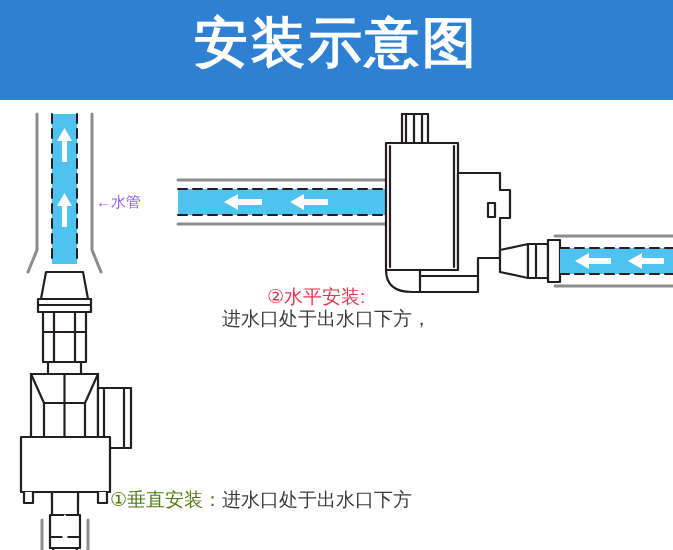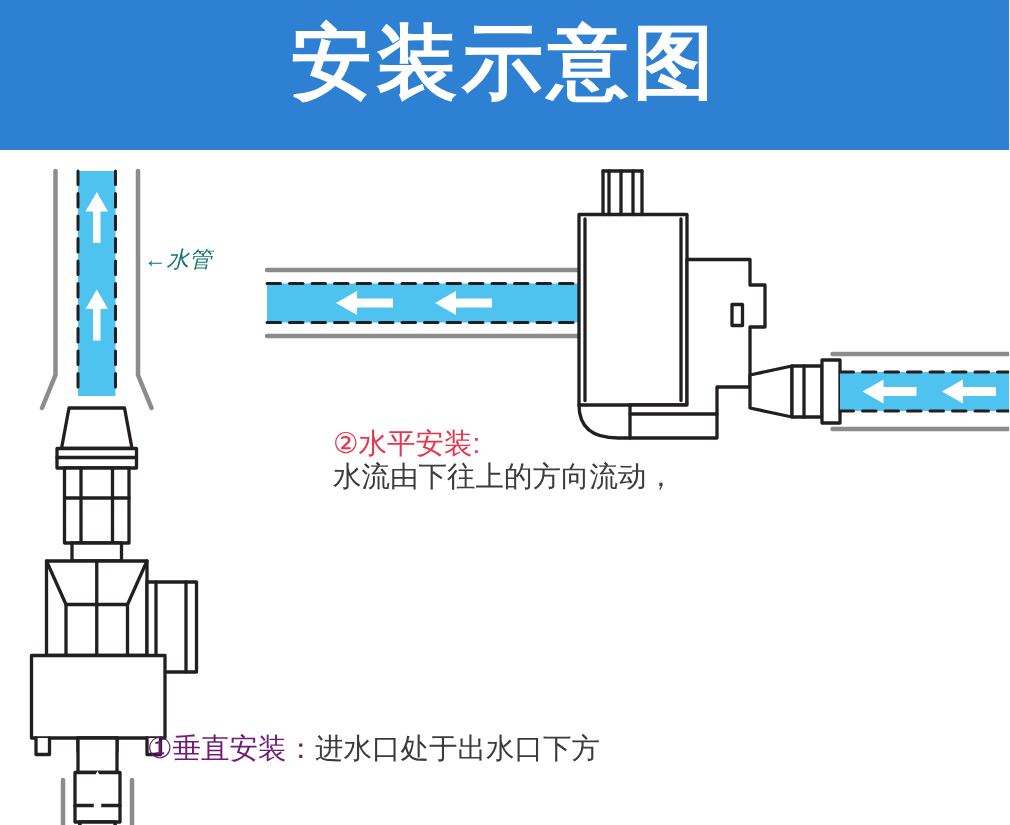--- a/index.html
+++ b/index.html
@@ -57,34 +57,34 @@
     display: block;
   }
   
   .anno {
     position: absolute;
     white-space: nowrap;
     line-height: 1.18;
   }
   #anno-pipe-label {
     left: 96px;
-    top: 165px;
+    top: 193px;
     font-size: 15px;
-    color: #0f766e;
-    font-style: italic;
+    color: #8b5cf6;
   }
   #anno-horizontal {
     left: 222px;
     top: 286px;
     font-size: 19px;
     color: #3b3b3b;
   }
   #anno-horizontal .hdr {
     color: #e8344e;
     display: block;
+    margin-left: 45px;
   }
   #anno-horizontal .ln {
     display: block;
   }
   #anno-vertical {
     left: 98px;
     top: 489px;
     font-size: 19px;
     color: #3b3b3b;
   }
@@ -273,20 +273,20 @@
           </g>
         </g>
       </g>
     </svg>
   </div>
 
   <div class="anno" id="anno-pipe-label">←水管</div>
 
   <div class="anno" id="anno-horizontal" style="color: rgb(59, 59, 59);">
     <span class="hdr" style="color: rgb(232, 52, 78);">②水平安装:</span>
-    <span class="ln">水流由下往上的方向流动，</span>
+    <span class="ln">进水口处于出水口下方，</span>
   </div>
 
   <div class="anno" id="anno-vertical" style="color: rgb(59, 59, 59);">
-    <span class="hdr" style="color: #701a75;">①垂直安装：</span><span>进水口处于出水口下方</span>
+    <span class="hdr" style="color: #4d7c0f; margin-left: 12px;">①垂直安装：</span><span>进水口处于出水口下方</span>
   </div>
 
 </div>
 
 </body></html>

